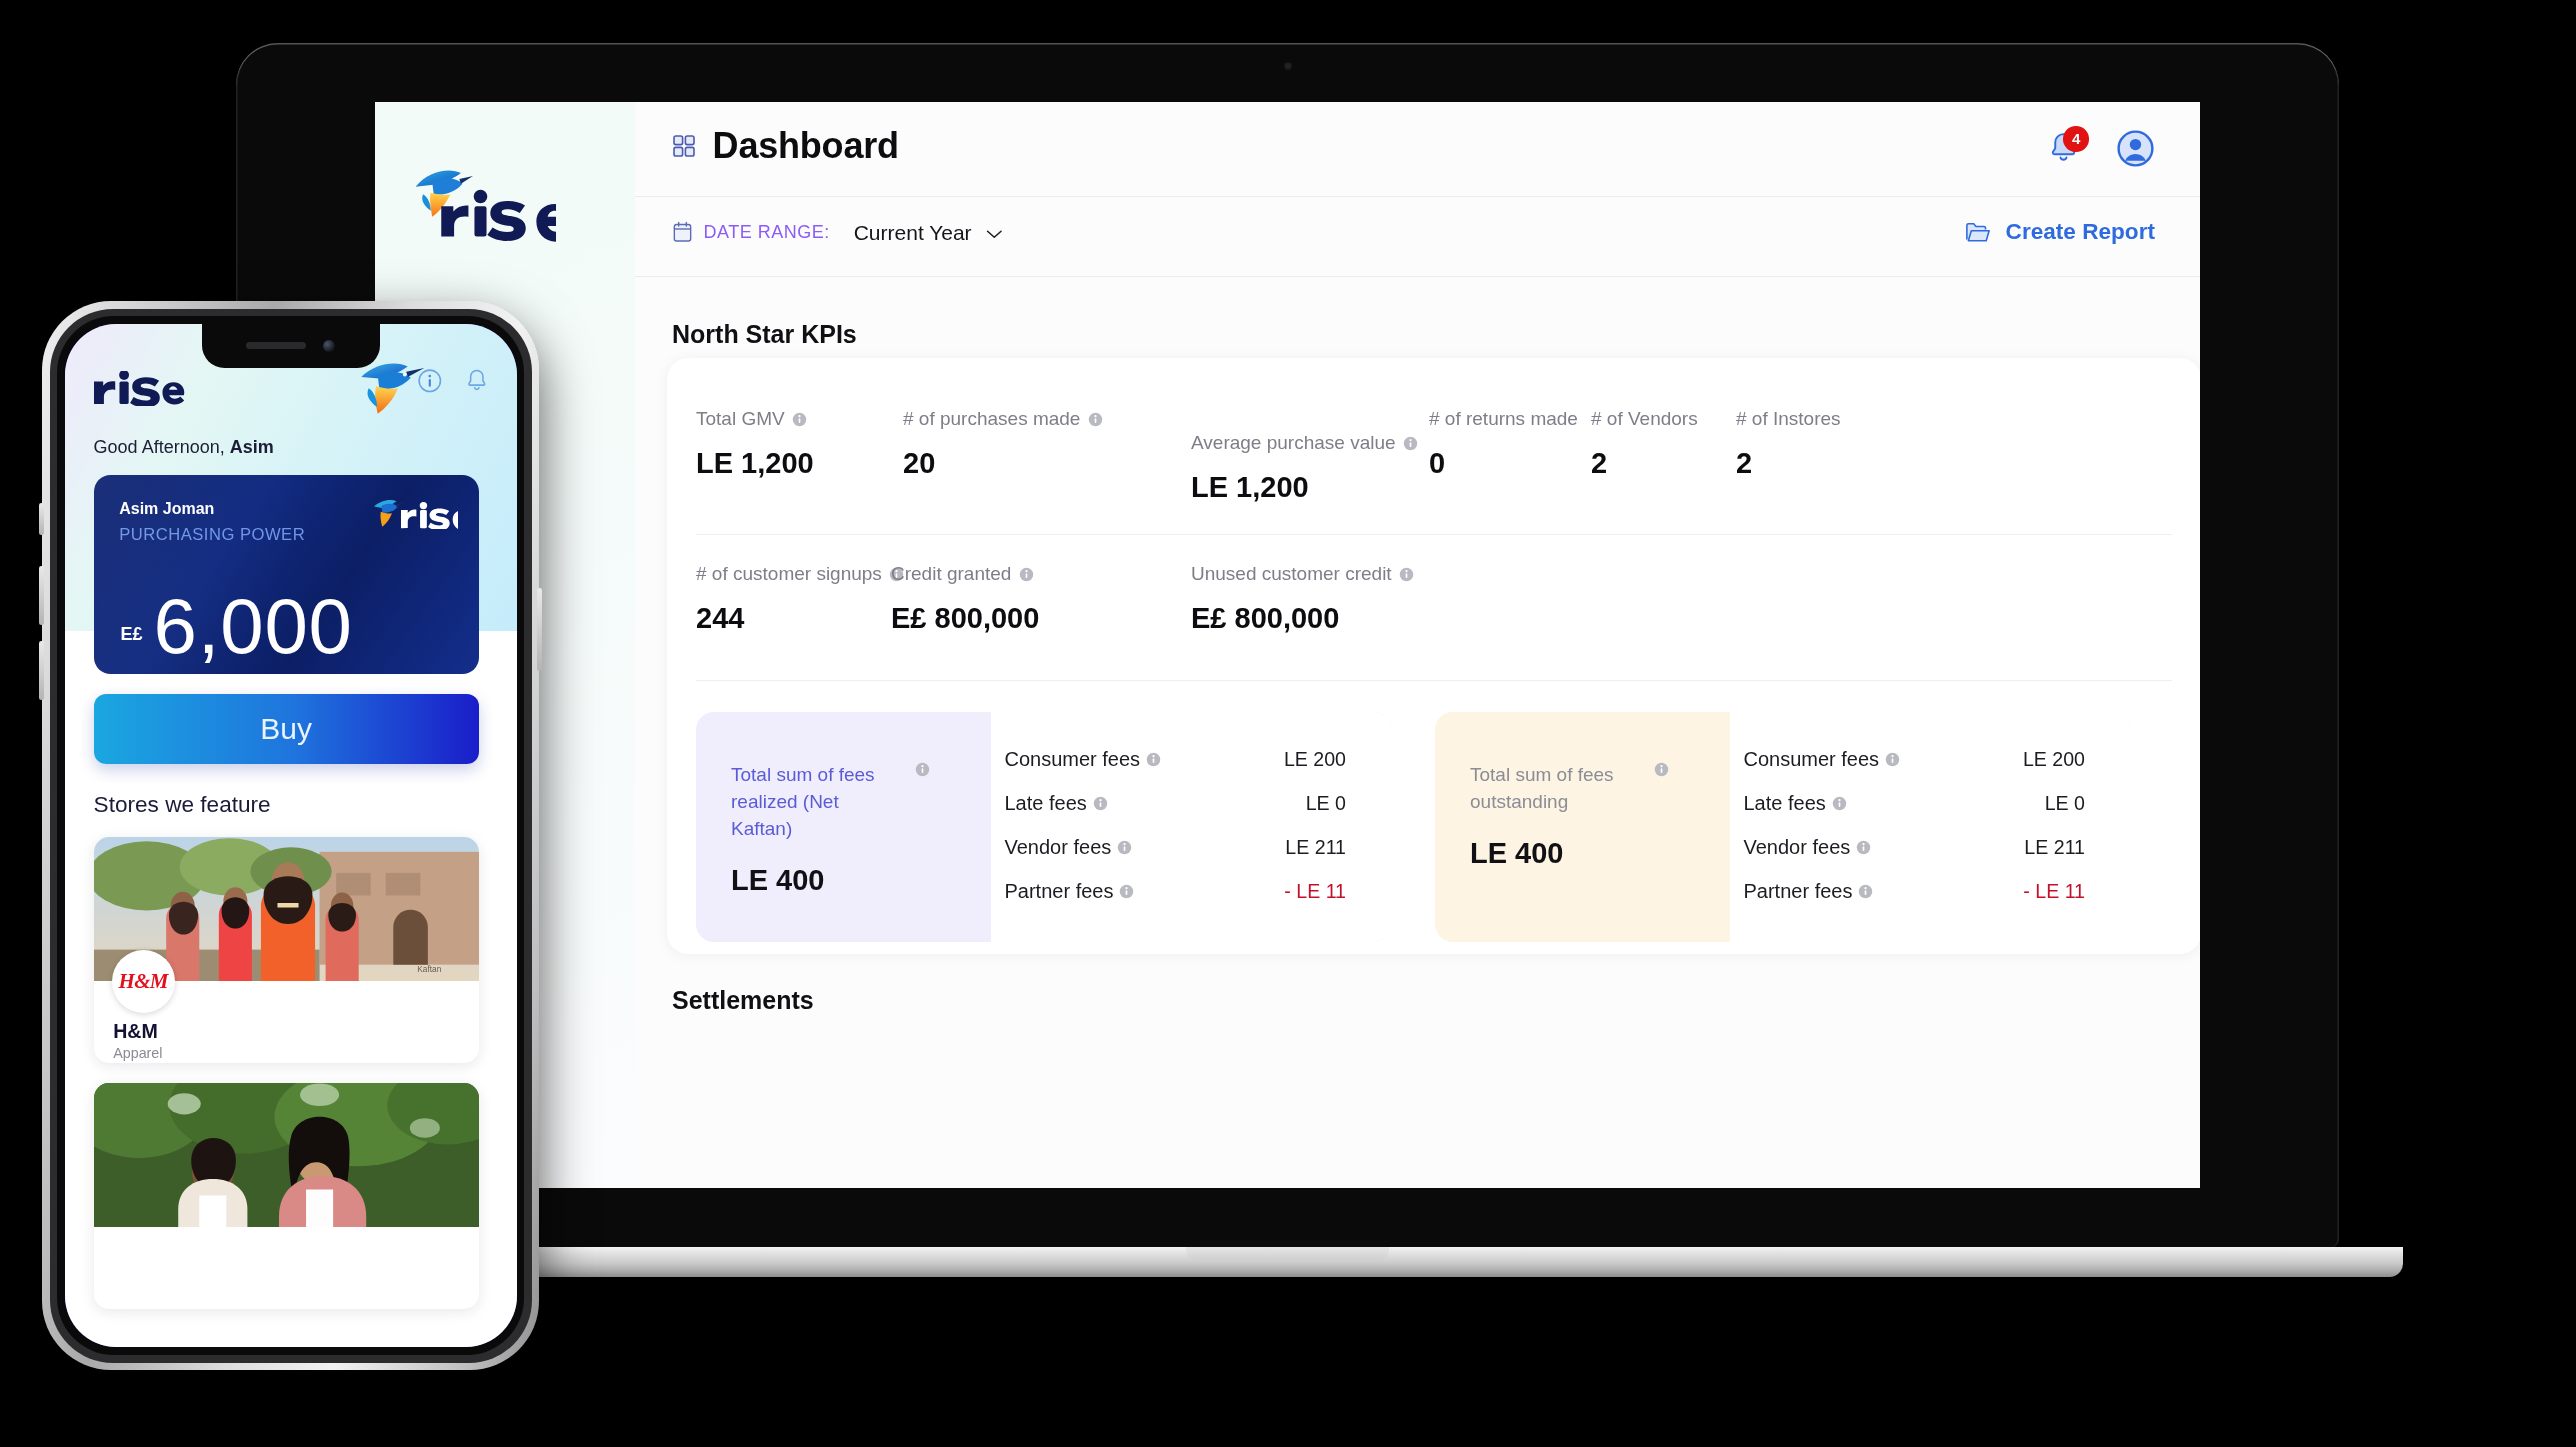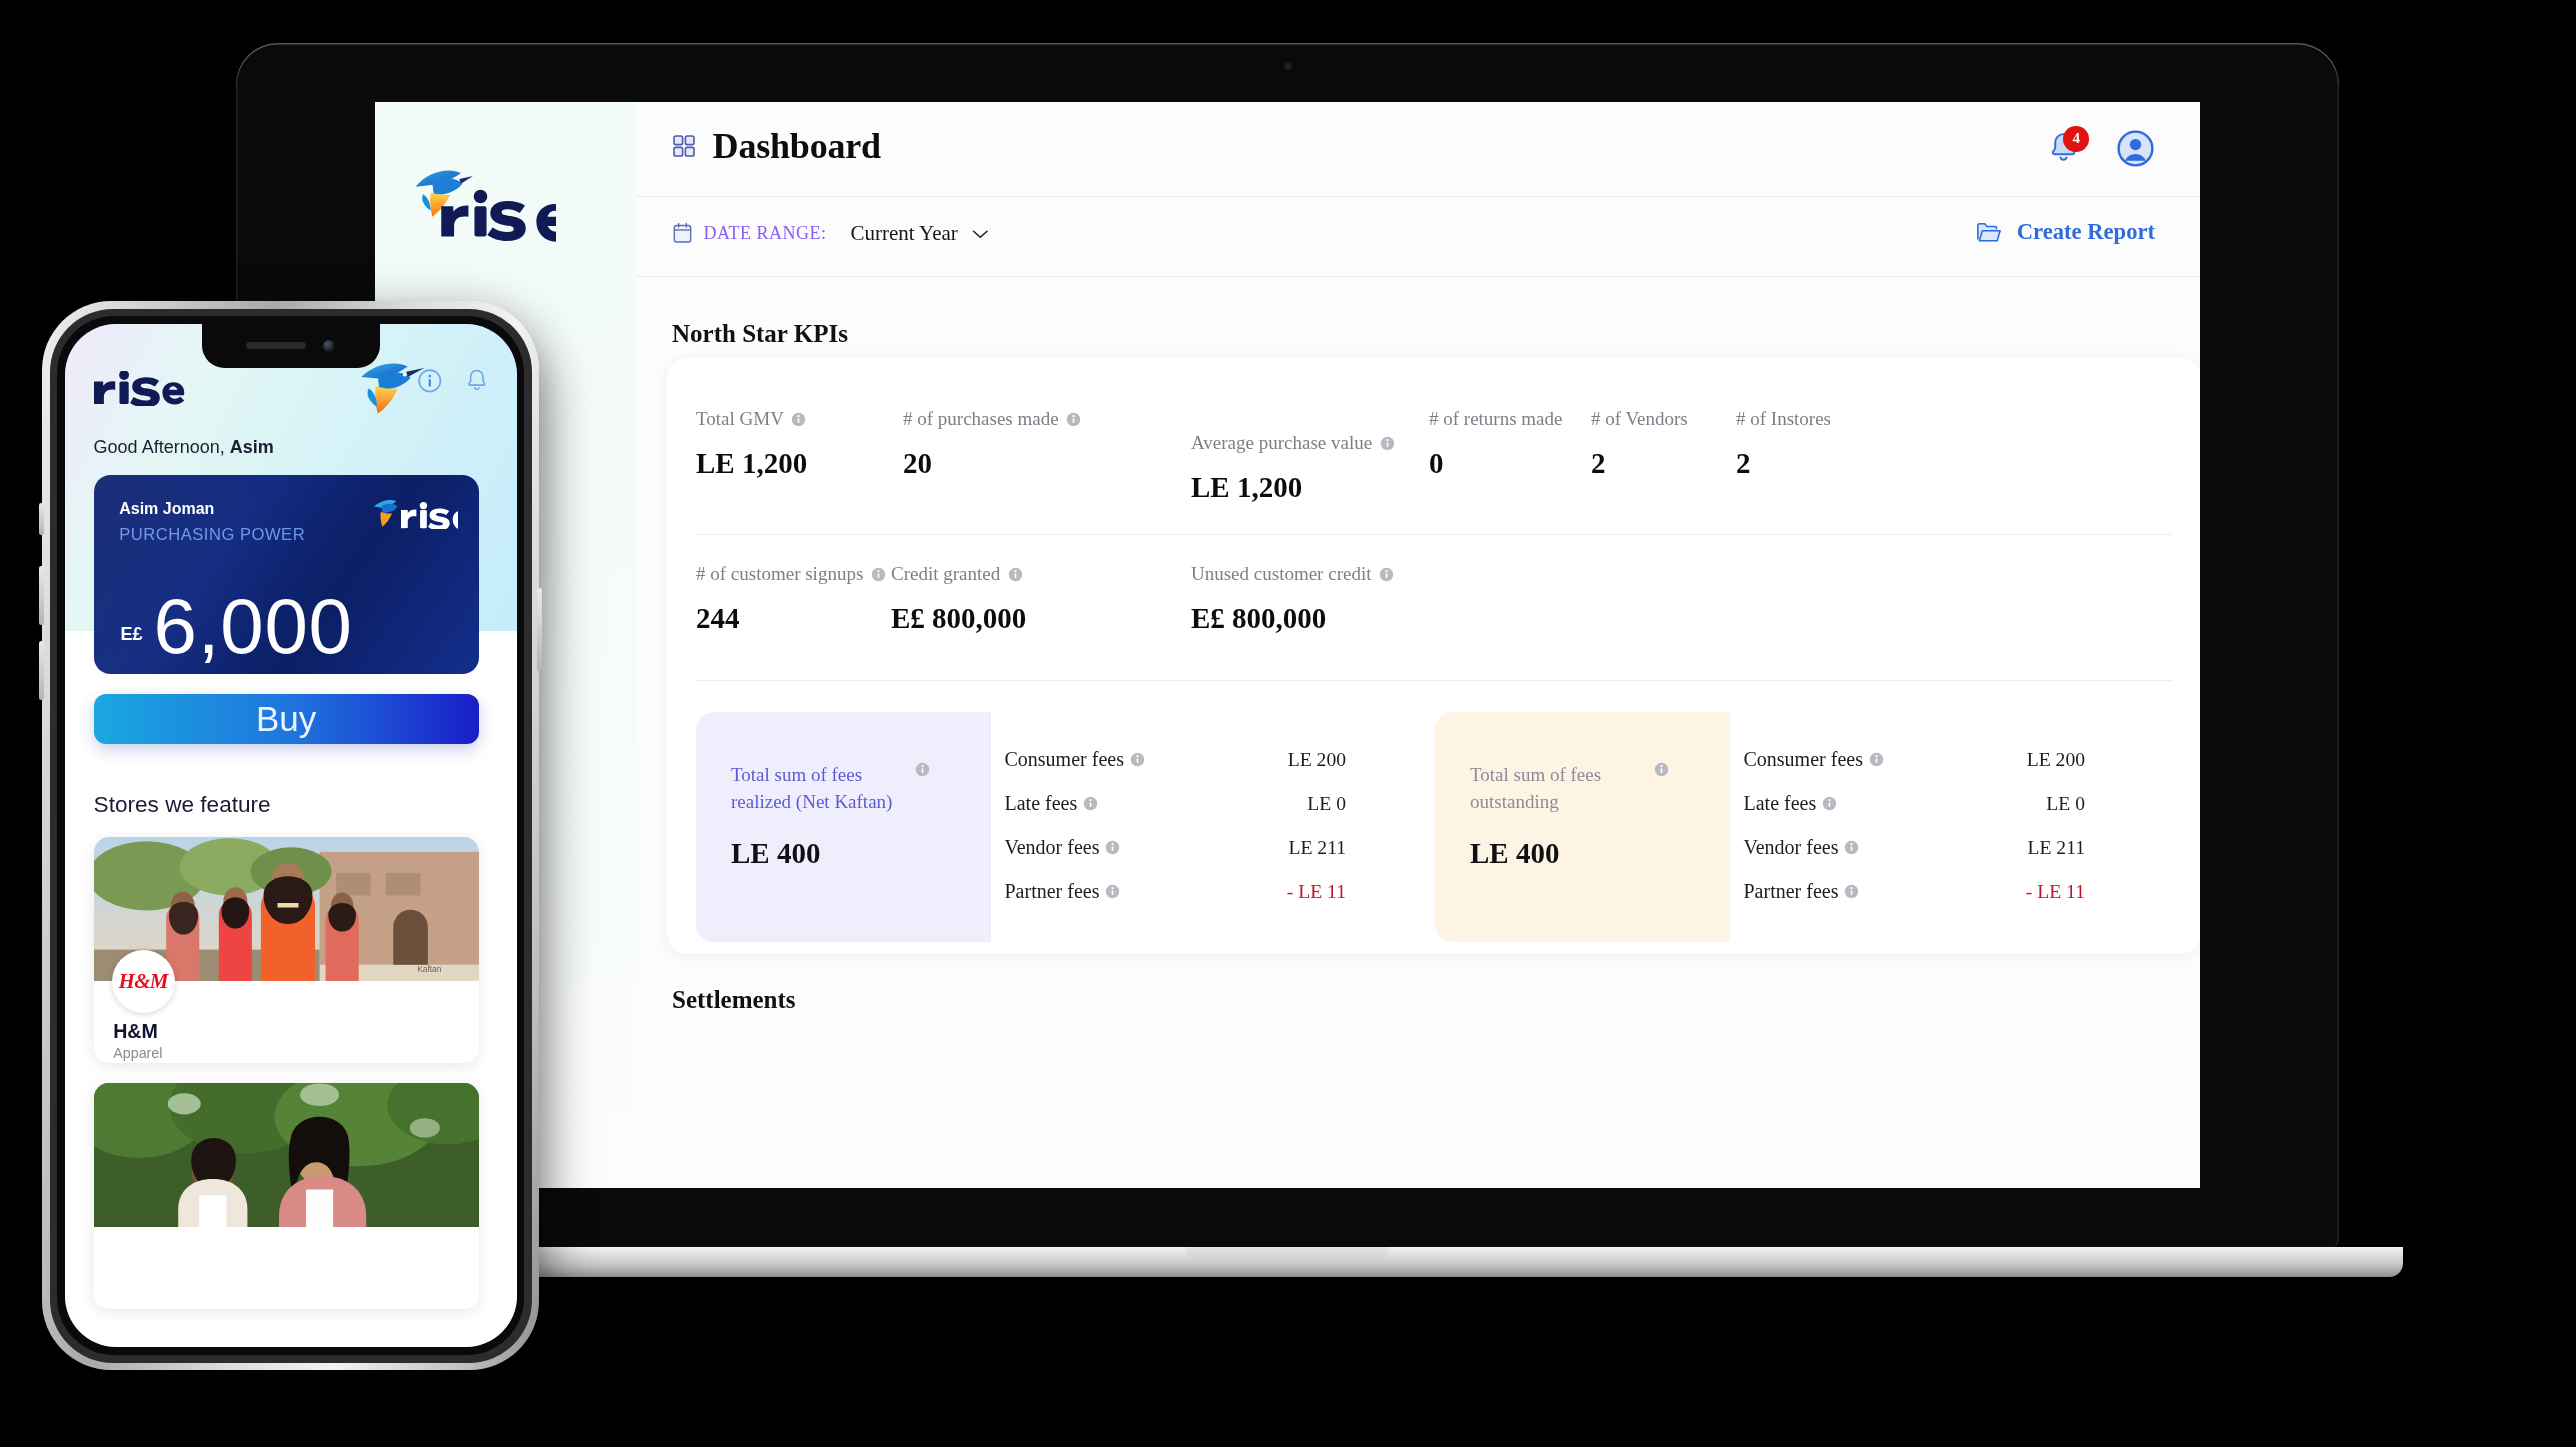--- a/index.html
+++ b/index.html
@@ -39,21 +39,21 @@
     background:linear-gradient(180deg,#e6e6e6,#cfcfcf); border-radius:0 0 10.5px 10.5px;
   }
 
   
   .sidebar {
     position:absolute; left:0; top:0; width:260px; height:1086px;
     background:linear-gradient(160deg,#f2fbf7 0%,#f5fbfa 45%,#fbfcfd 100%);
   }
   .sidebar-logo { position:absolute; left:30px; top:59px; width:151px; height:83px; }
 
-  .content { position:absolute; left:260px; top:0; right:0; bottom:0; background:#fcfcfd;font-family:Liberation Serif, serif; }
+  .content { position:absolute; left:260px; top:0; right:0; bottom:0; background:#fcfcfd; }
 
   .topbar { position:absolute; left:0; top:0; width:100%; height:95px; }
   .page-title-wrap { position:absolute; left:37px; top:25.6px; display:flex; align-items:center; gap:16.6px; }
   .grid-icon { width:24px; height:24px; display:block; }
   .page-title { font-size:36px; font-weight:700; color:#0d0d0f; letter-spacing:-0.2px; line-height:1; }
   .topbar-right { position:absolute; right:45px; top:27px; display:flex; align-items:center; gap:36px; }
   .bell-wrap { position:relative; width:33px; height:36px; cursor:pointer; }
   .badge { position:absolute; right:-9px; top:-4.5px; width:25.6px; height:25.6px; border-radius:50%;
            background:#e11212; color:#fff; font-size:15px; font-weight:700; display:flex;
            align-items:center; justify-content:center; line-height:1; }
@@ -143,23 +143,23 @@
   .ph-card::after { content:""; position:absolute; left:-60px; top:-30px; width:391px; height:391px;
                     background:linear-gradient(125deg,rgba(255,255,255,.07),rgba(255,255,255,0) 55%);
                     transform:rotate(-12deg); }
   .ph-card-name { position:absolute; left:25.6px; top:25.6px; font-size:16px; font-weight:700; color:#fff; }
   .ph-card-sub { position:absolute; left:25.6px; top:50px; font-size:16.6px; letter-spacing:0.5px; color:#6f96e8; }
   .ph-card-logo { position:absolute; right:21px; top:21px; width:87px; height:33px; }
   .ph-card-cur { position:absolute; left:27px; bottom:29px; font-size:18px; font-weight:700; color:#fff; }
   .ph-card-amt { position:absolute; left:60px; bottom:1.5px; font-size:78px; font-weight:300; color:#fff;
                  letter-spacing:0.8px; line-height:1.15; }
 
-  .ph-buy { position:absolute; left:29px; top:370px; width:385px; height:50px; border-radius:12px;
+  .ph-buy { position:absolute; left:29px; top:370px; width:385px; height:70px; border-radius:12px;
             background:linear-gradient(90deg,#1aa7e0 0%,#1f74dd 52%,#1a1ec9 100%);
-            color:#eaf4ff; font-size:35px; display:flex; align-items:center; justify-content:center;
+            color:#eaf4ff; font-size:30px; display:flex; align-items:center; justify-content:center;
             cursor:pointer; box-shadow:0 6px 15px rgba(20,40,160,.22); }
   .ph-stores-title { position:absolute; left:29px; top:468px; font-size:22.6px; color:#1b1b38; }
 
   .store-card { position:absolute; left:29px; width:385px; background:#fff; border-radius:15px;
                 box-shadow:0 3px 13.5px rgba(30,30,60,.10); overflow:hidden; }
   .store-card.one { top:513px; height:226px; }
   .store-card.two { top:759px; height:226px; }
   .store-img { position:absolute; left:0; top:0; width:385px; height:144px; }
   .store-logo { position:absolute; left:18px; top:113px; width:63px; height:63px; border-radius:50%;
                 background:#fff; display:flex; align-items:center; justify-content:center;

